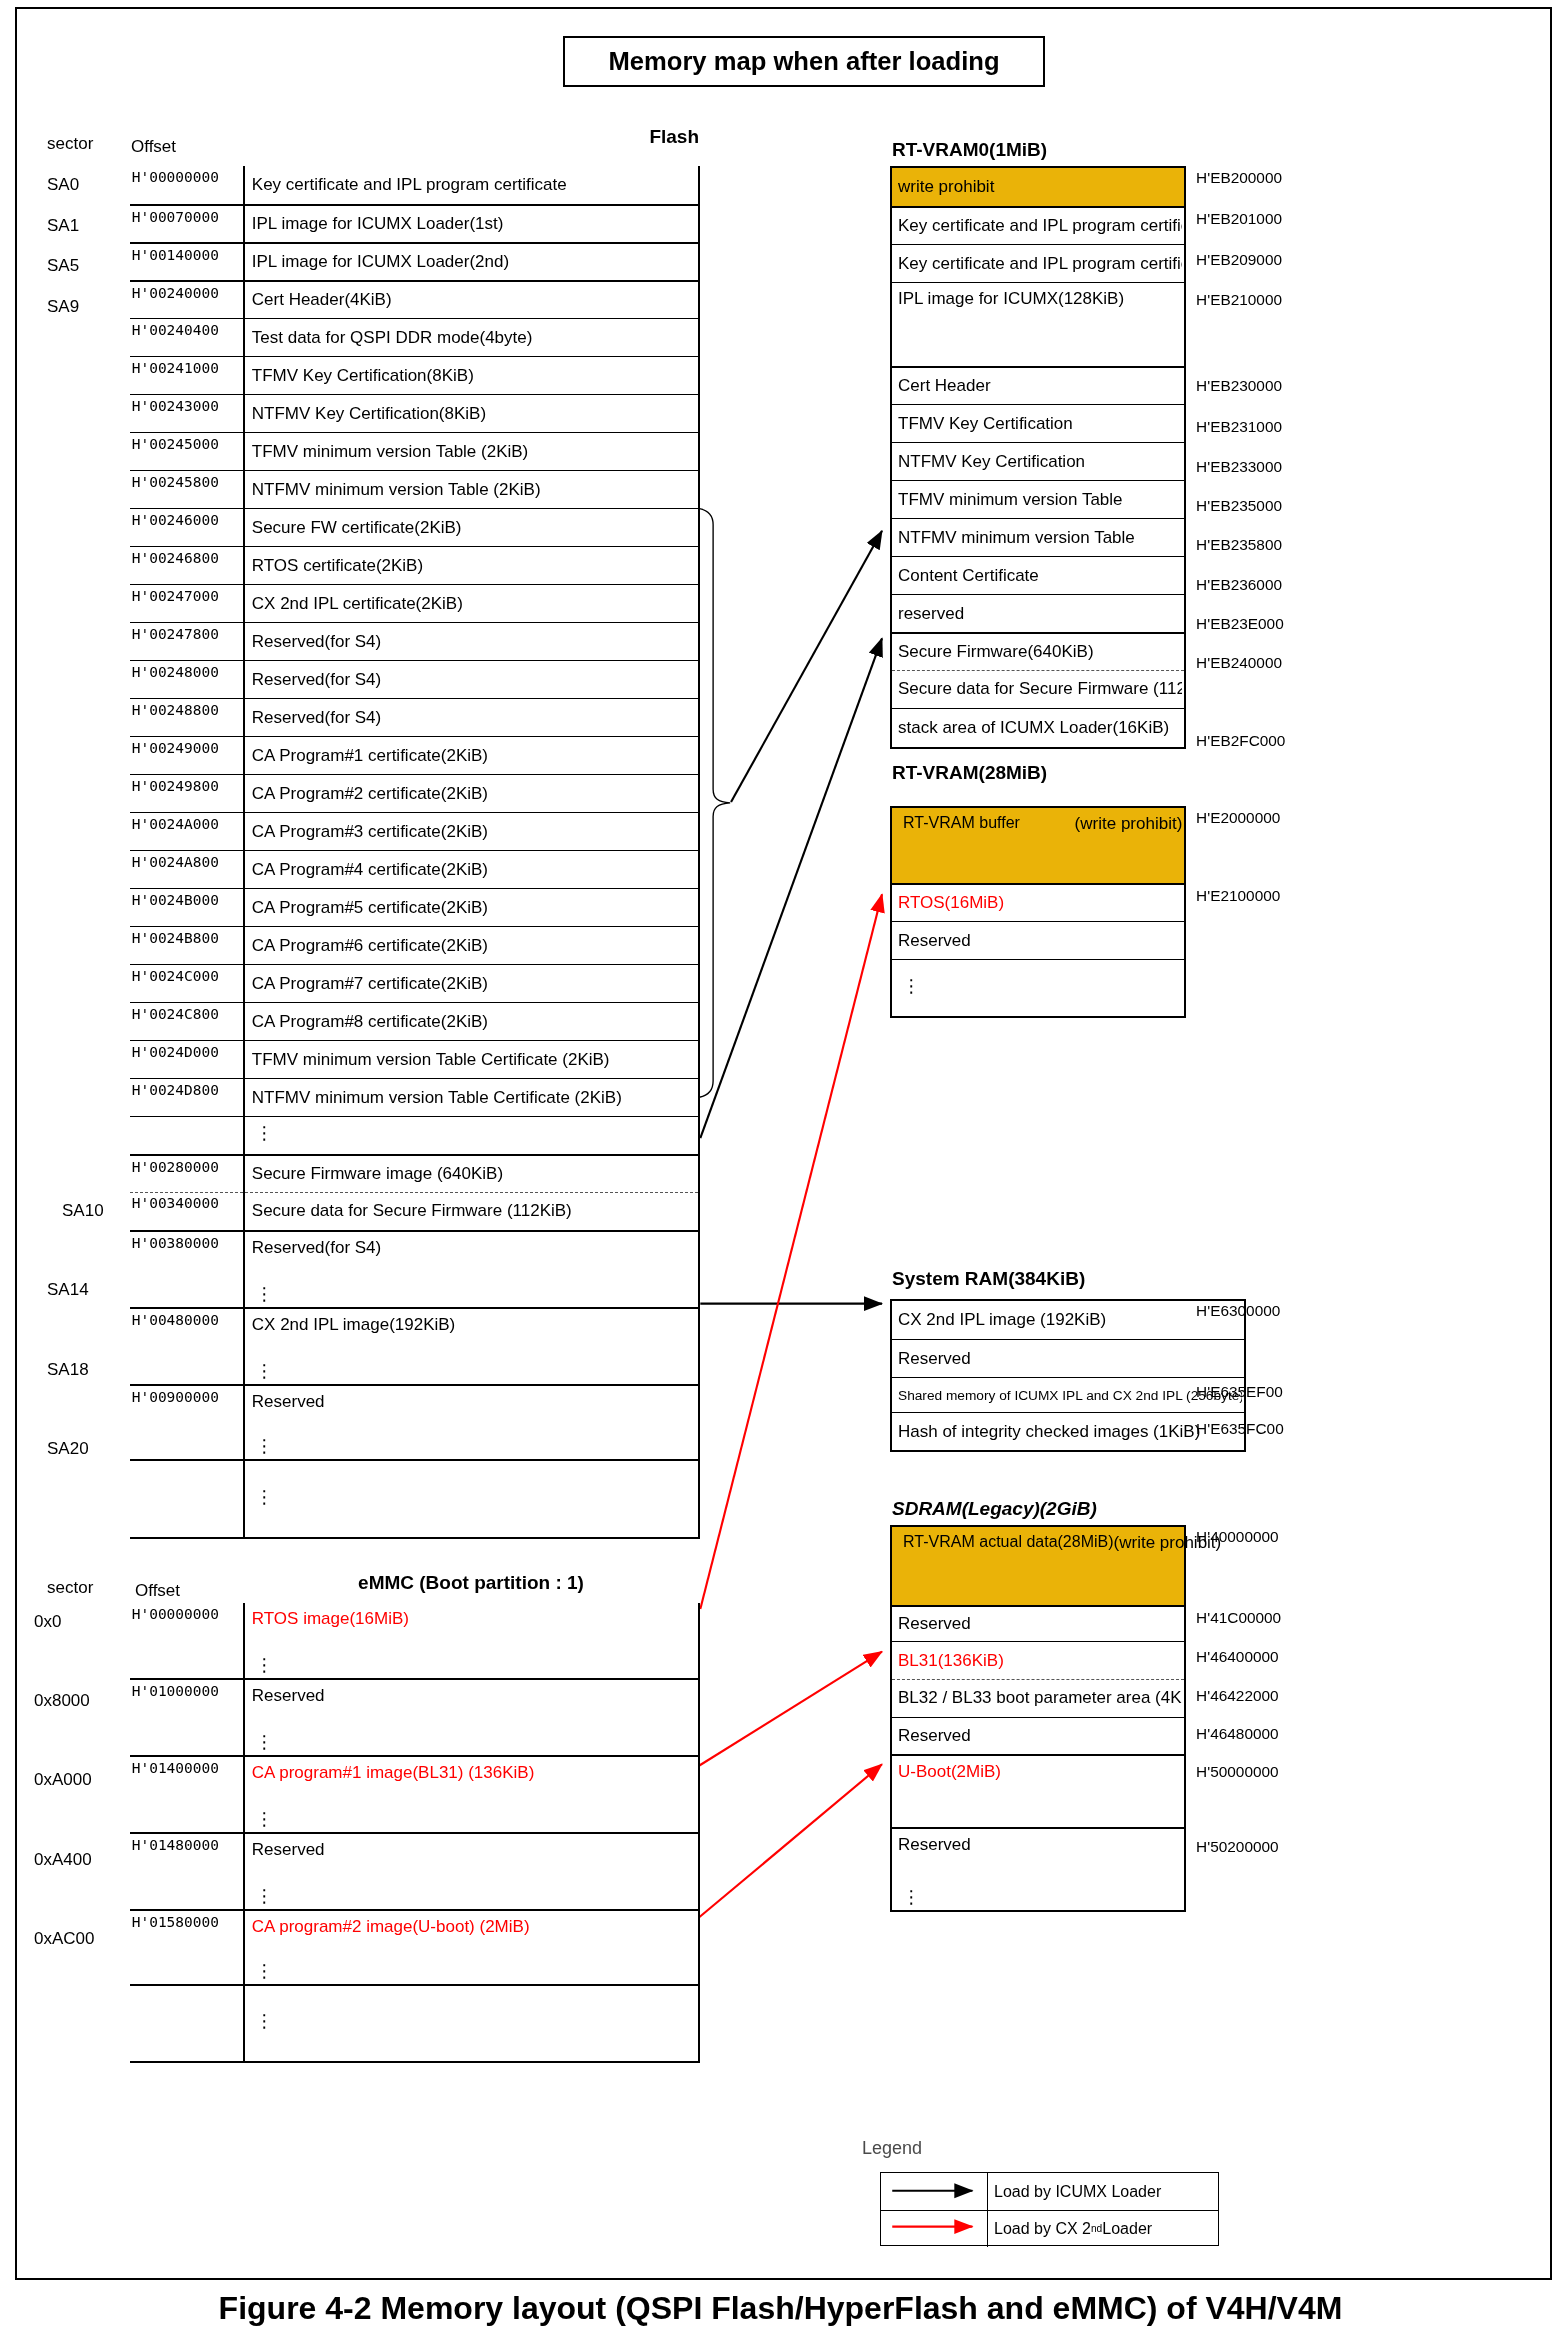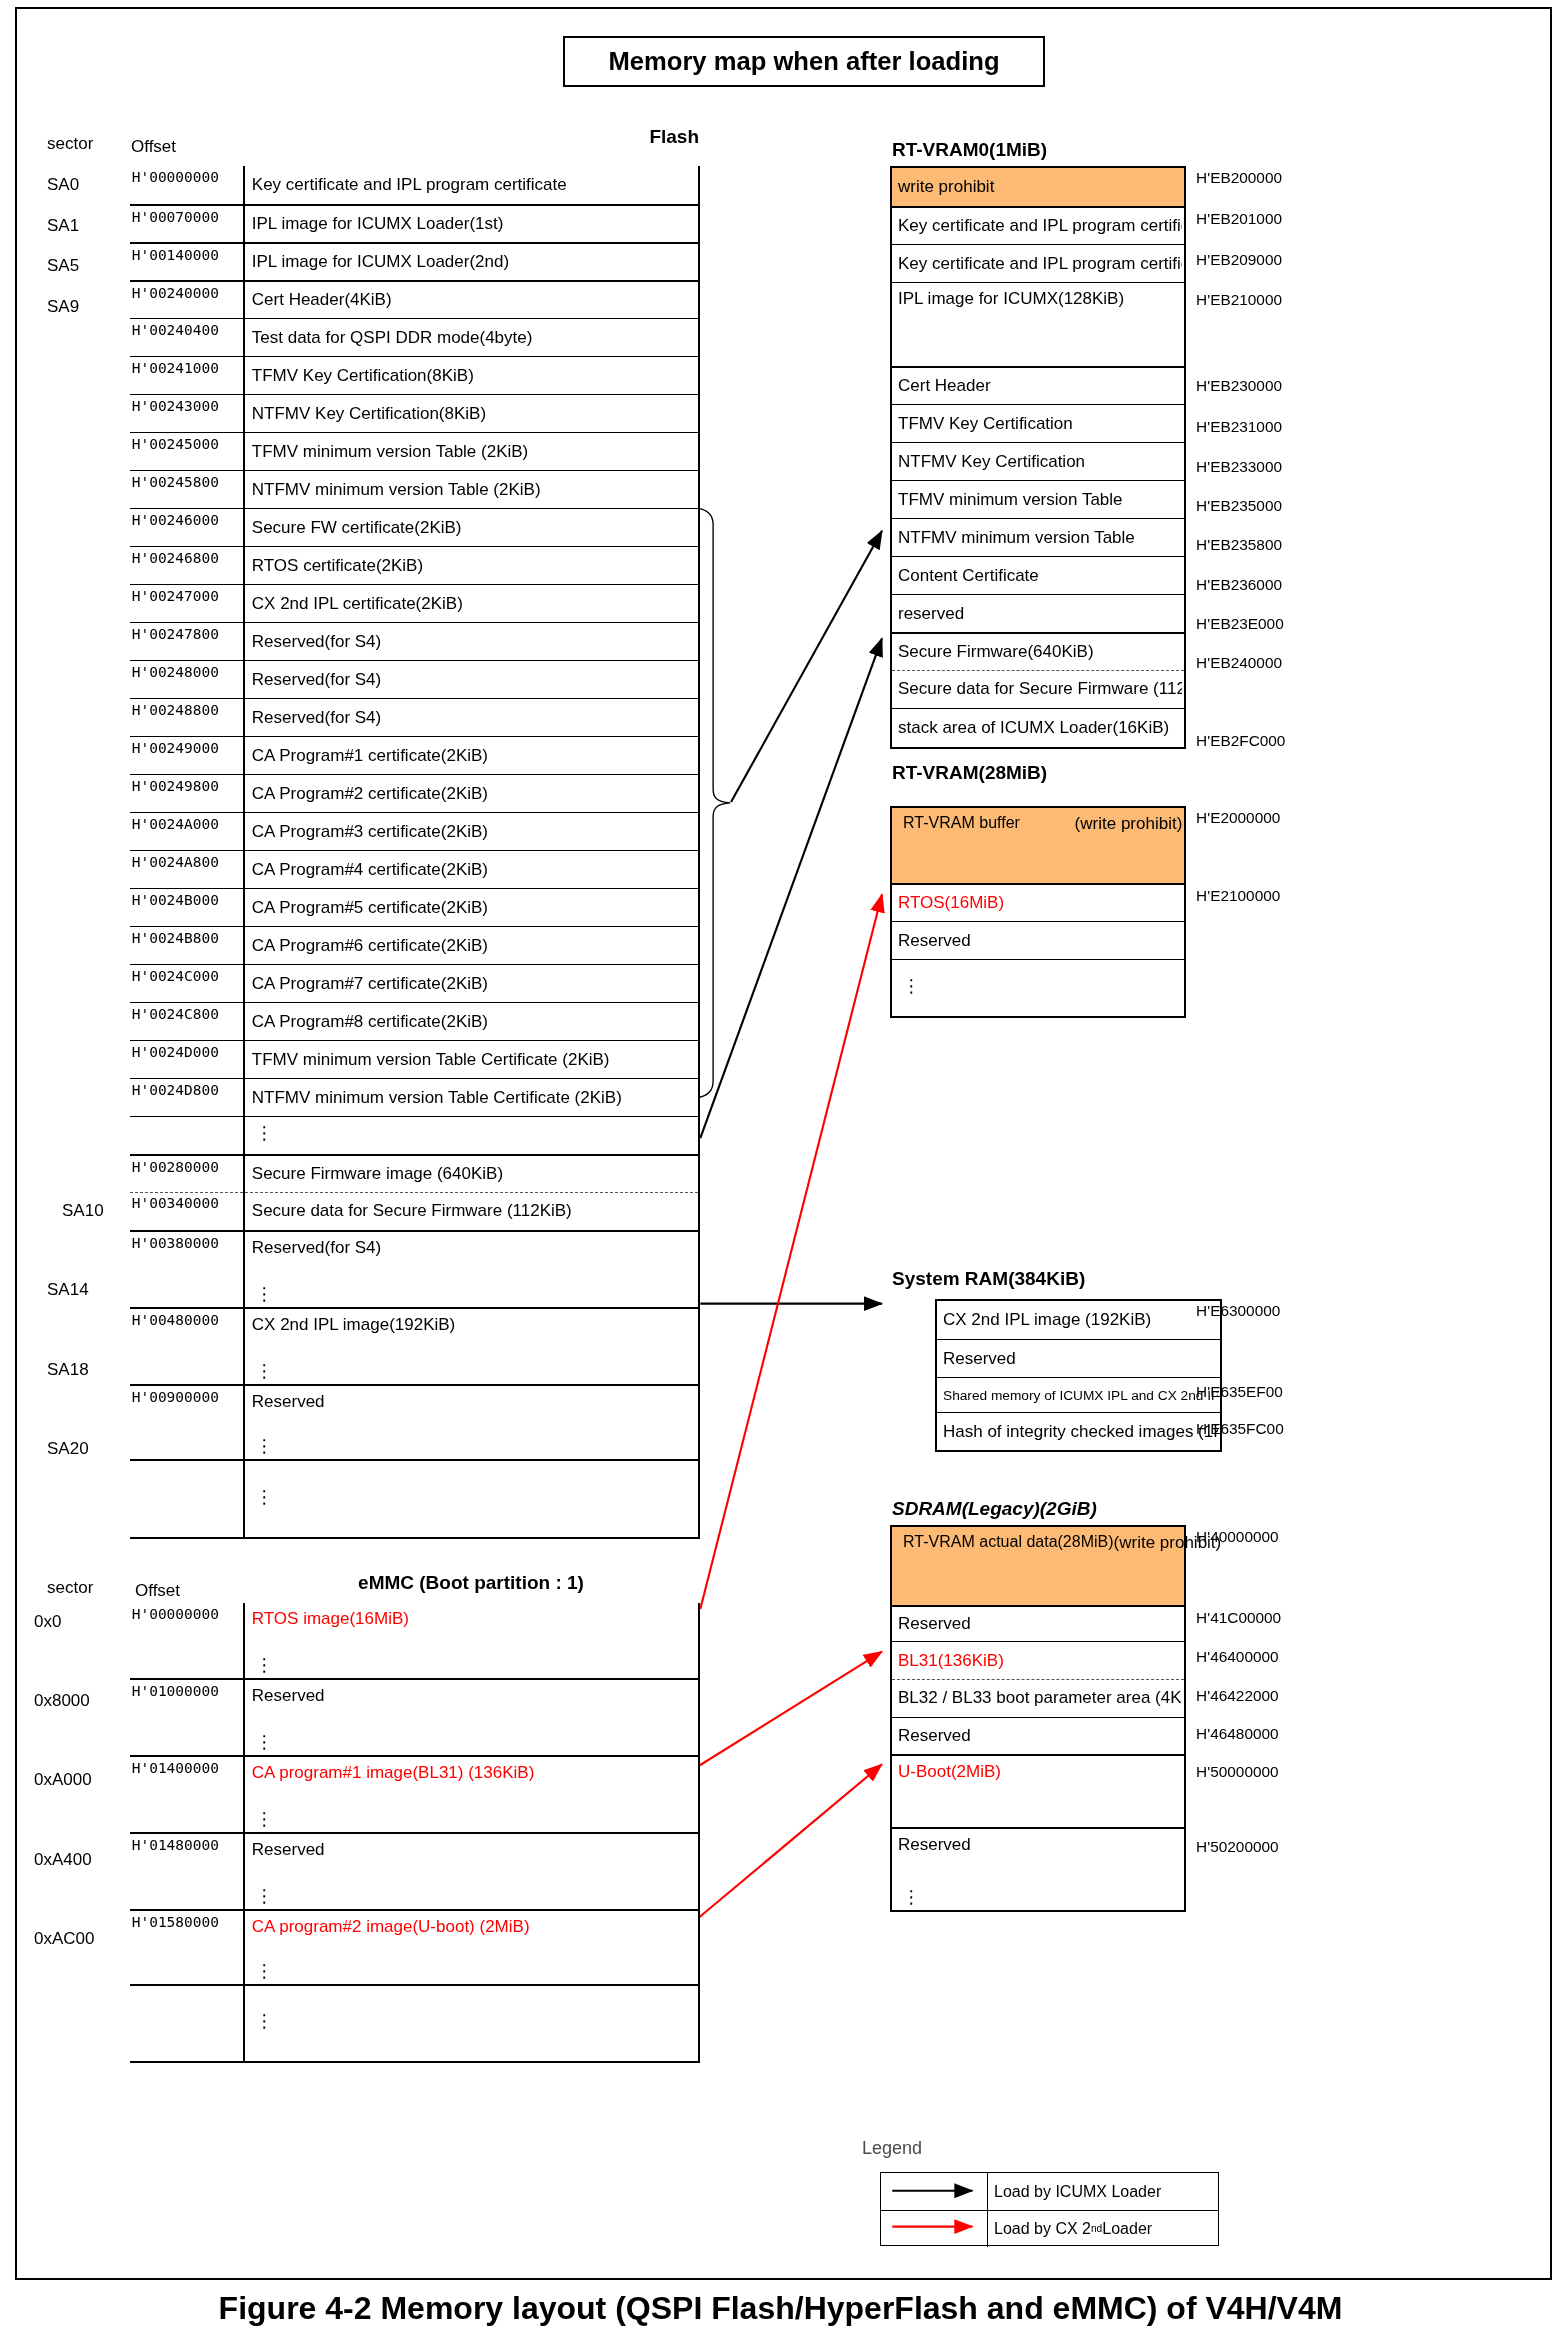--- a/index.html
+++ b/index.html
@@ -18,21 +18,21 @@
   .desc-cell{position:absolute;left:113px;right:0;top:0;bottom:0;border-left:2.6px solid #000;box-sizing:border-box;}
   .desc-label{position:absolute;left:6.8px;top:0;bottom:0;right:1.7px;display:flex;align-items:center;
               font-size:17px;white-space:nowrap;overflow:hidden;}
   .desc-label.top{align-items:flex-start;padding-top:6px;}
   .red{color:#ff0000;}
   .ellipsis-marks{position:absolute;left:10.2px;bottom:4.3px;font-size:18px;line-height:1;letter-spacing:0;}
   
   .rtable{box-sizing:border-box;border:2.6px solid #000;}
   .rrow{position:relative;box-sizing:border-box;}
   .rrow .desc-label{left:6px;}
-  .gray{background:#fdba74;}
+  .gray{background:#eab308;}
   .two-line{position:absolute;left:6px;right:1.7px;top:0;bottom:0;display:flex;flex-direction:row;
             justify-content:space-between;padding:6px 0 6.8px 0;font-size:17px;white-space:nowrap;}
   .two-line .l1{padding-left:5.1px;font-size:16px;}
   .addr{position:absolute;font-size:15.4px;white-space:nowrap;}
   .sector{position:absolute;font-size:17px;white-space:nowrap;}
   #caption{left:0;top:2290px;width:1561px;text-align:center;font-weight:bold;font-size:32px;}
   #legend-label{left:862px;top:2138px;font-size:18px;color:#4a4a4a;}
   #legend-table{left:880px;top:2172px;width:339px;height:74px;border:1.7px solid #000;box-sizing:border-box;}
   #legend-table .lg-row{position:relative;height:37px;box-sizing:border-box;}
   #legend-table .lg-row+.lg-row{border-top:1.7px solid #000;}
@@ -421,21 +421,21 @@
     </div>
     <div class="rrow" style="height: 57px; border-top: 1.7px solid rgb(0, 0, 0);">
       <div class="ellipsis-marks" style="top: 16.6px;">⋮</div>
     </div>
   </div>
 <div class="abs" id="rtvram-addrs" style="left:1191px;top:806px;">
     <div class="addr" style="top: 3.4px; left: 5.1px;">H'E2000000</div>
     <div class="addr" style="top: 81px; left: 5.1px;">H'E2100000</div>
   </div>
 
-<div class="abs rtable" id="sysram-table" style="left:890px;top:1299px;width:287px;margin-left:45px;">
+<div class="abs rtable" id="sysram-table" style="left:890px;top:1299px;width:356px;">
     <div class="rrow" style="height: 38px;">
       <div class="desc-label">CX 2nd IPL image (192KiB)</div>
     </div>
     <div class="rrow" style="height: 38px; border-top: 1.7px solid rgb(0, 0, 0);">
       <div class="desc-label">Reserved</div>
     </div>
     <div class="rrow" style="height: 35px; border-top: 1.7px solid rgb(0, 0, 0);">
       <div class="desc-label" style="font-size: 13.7px;">Shared memory of ICUMX IPL and CX 2nd IPL (256byte)</div>
     </div>
     <div class="rrow" style="height: 38px; border-top: 1.7px solid rgb(0, 0, 0);">

